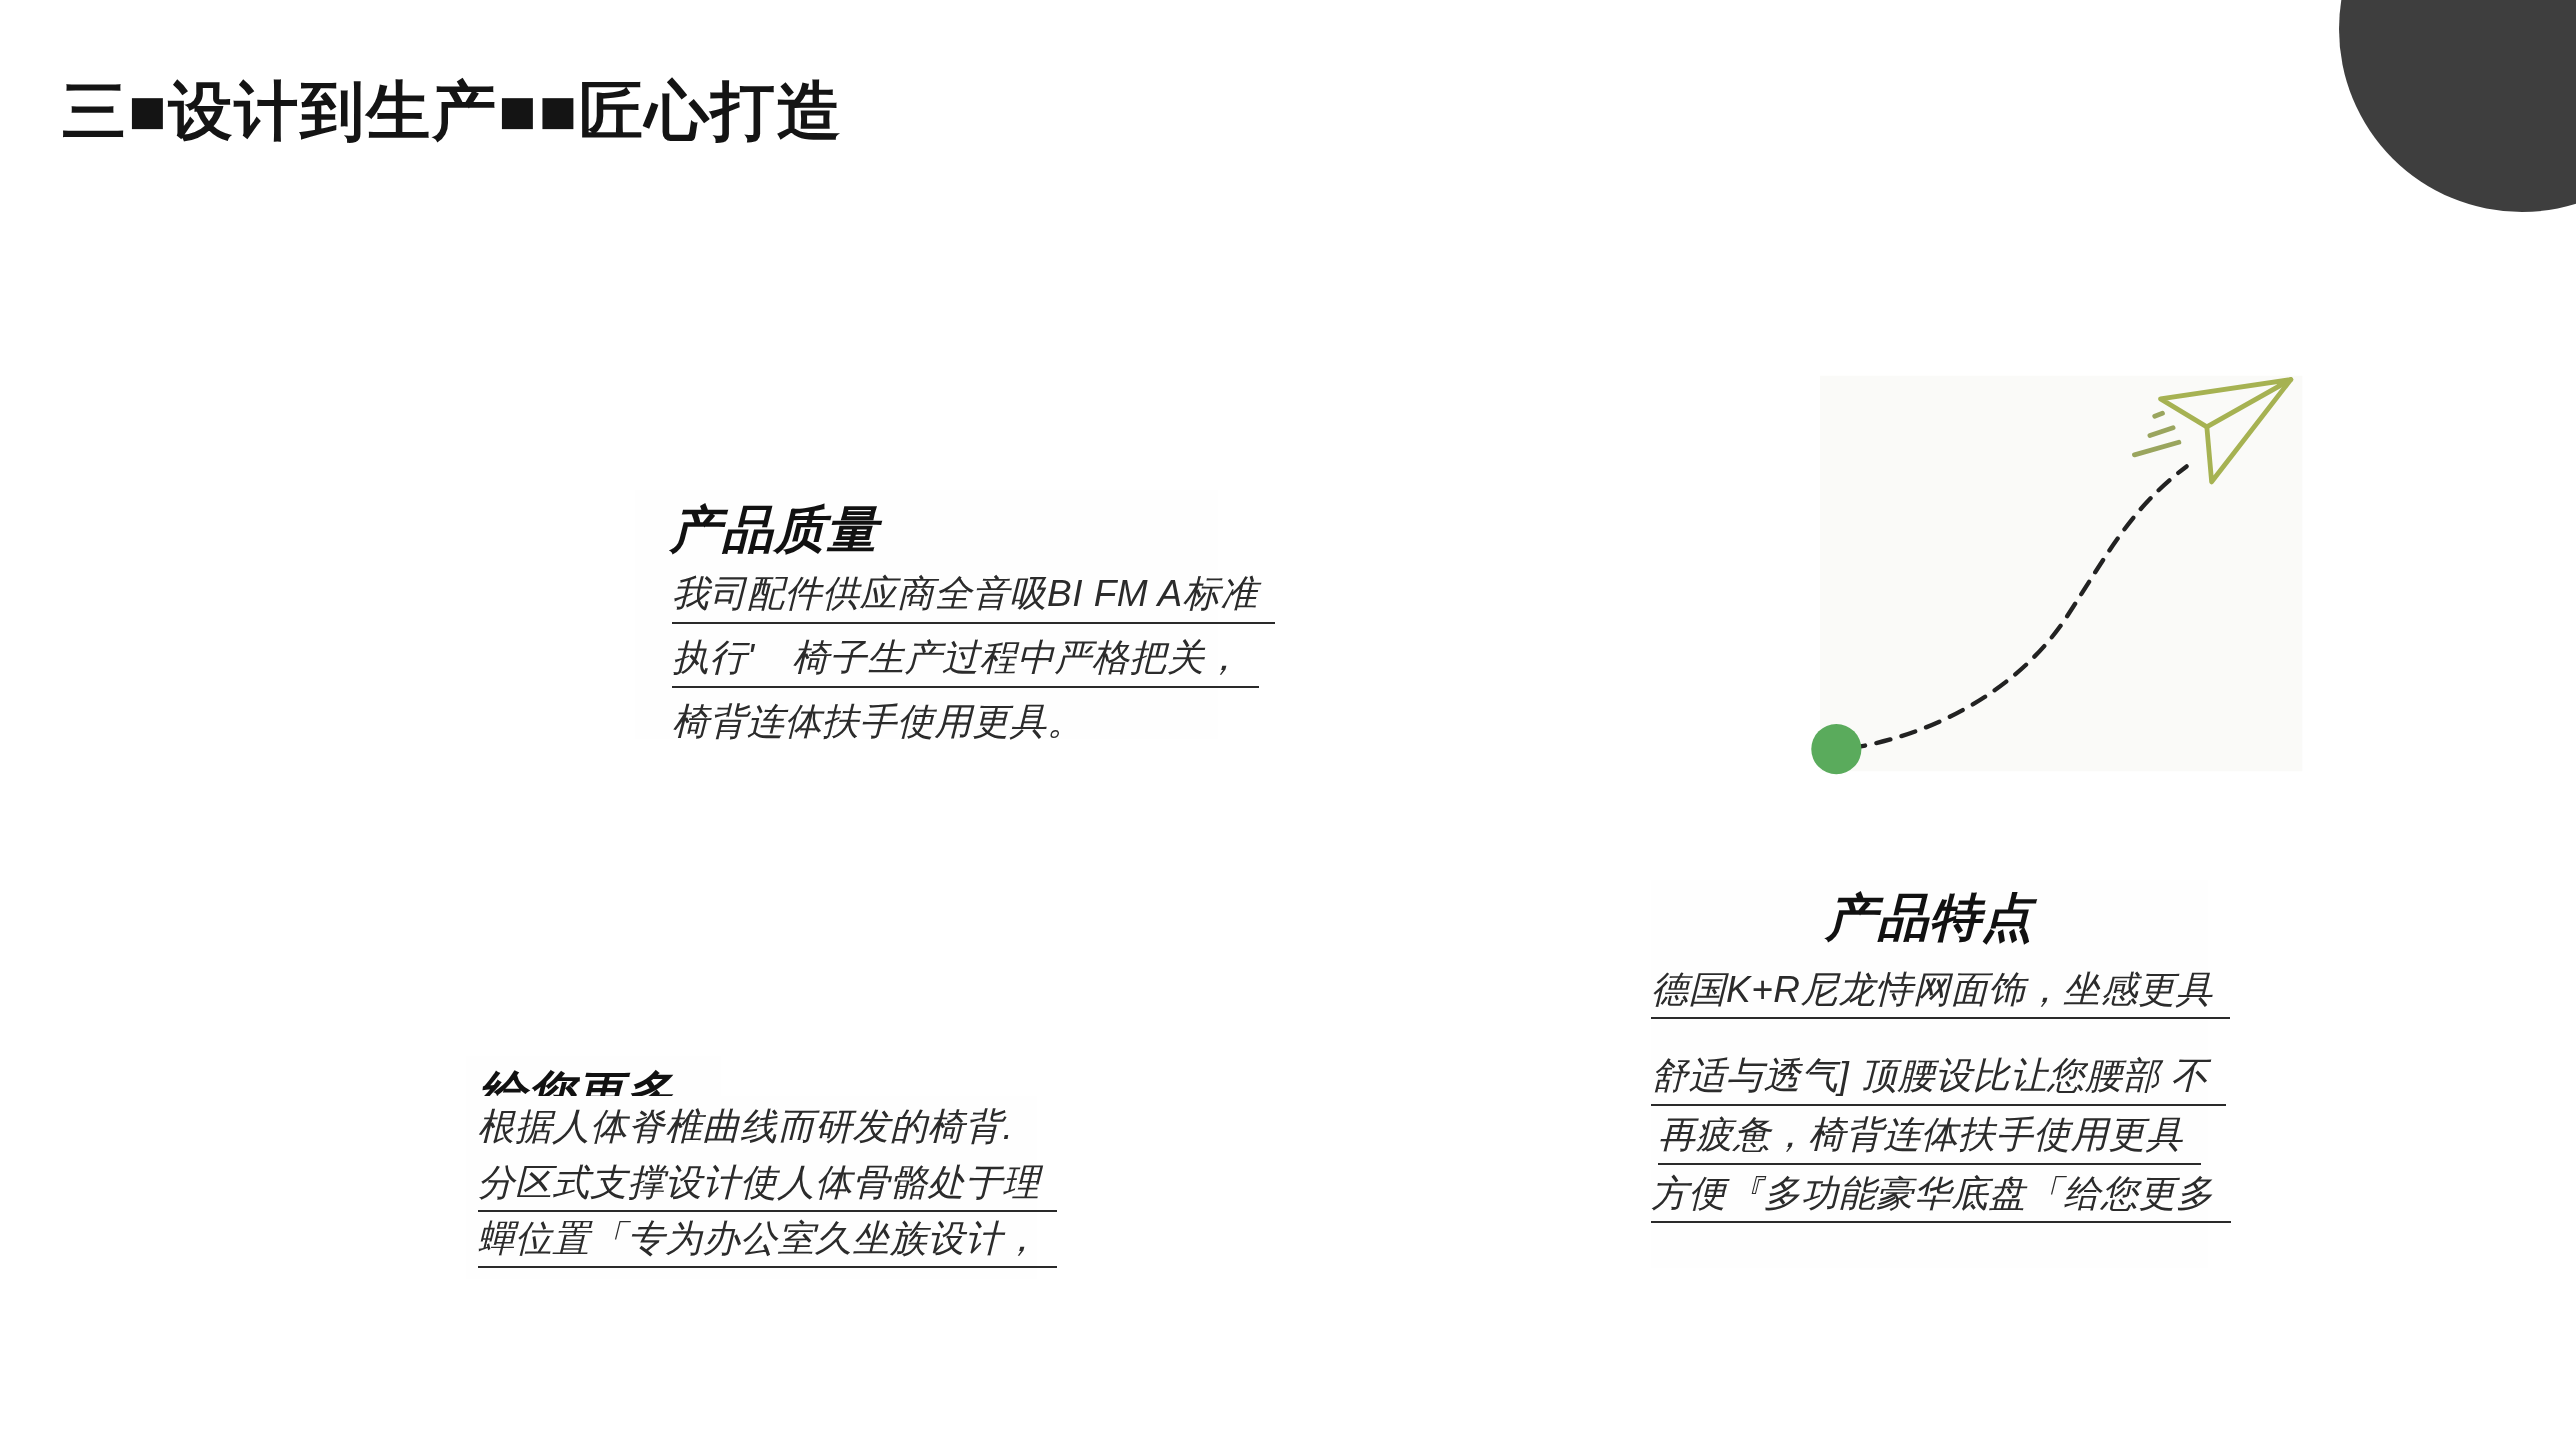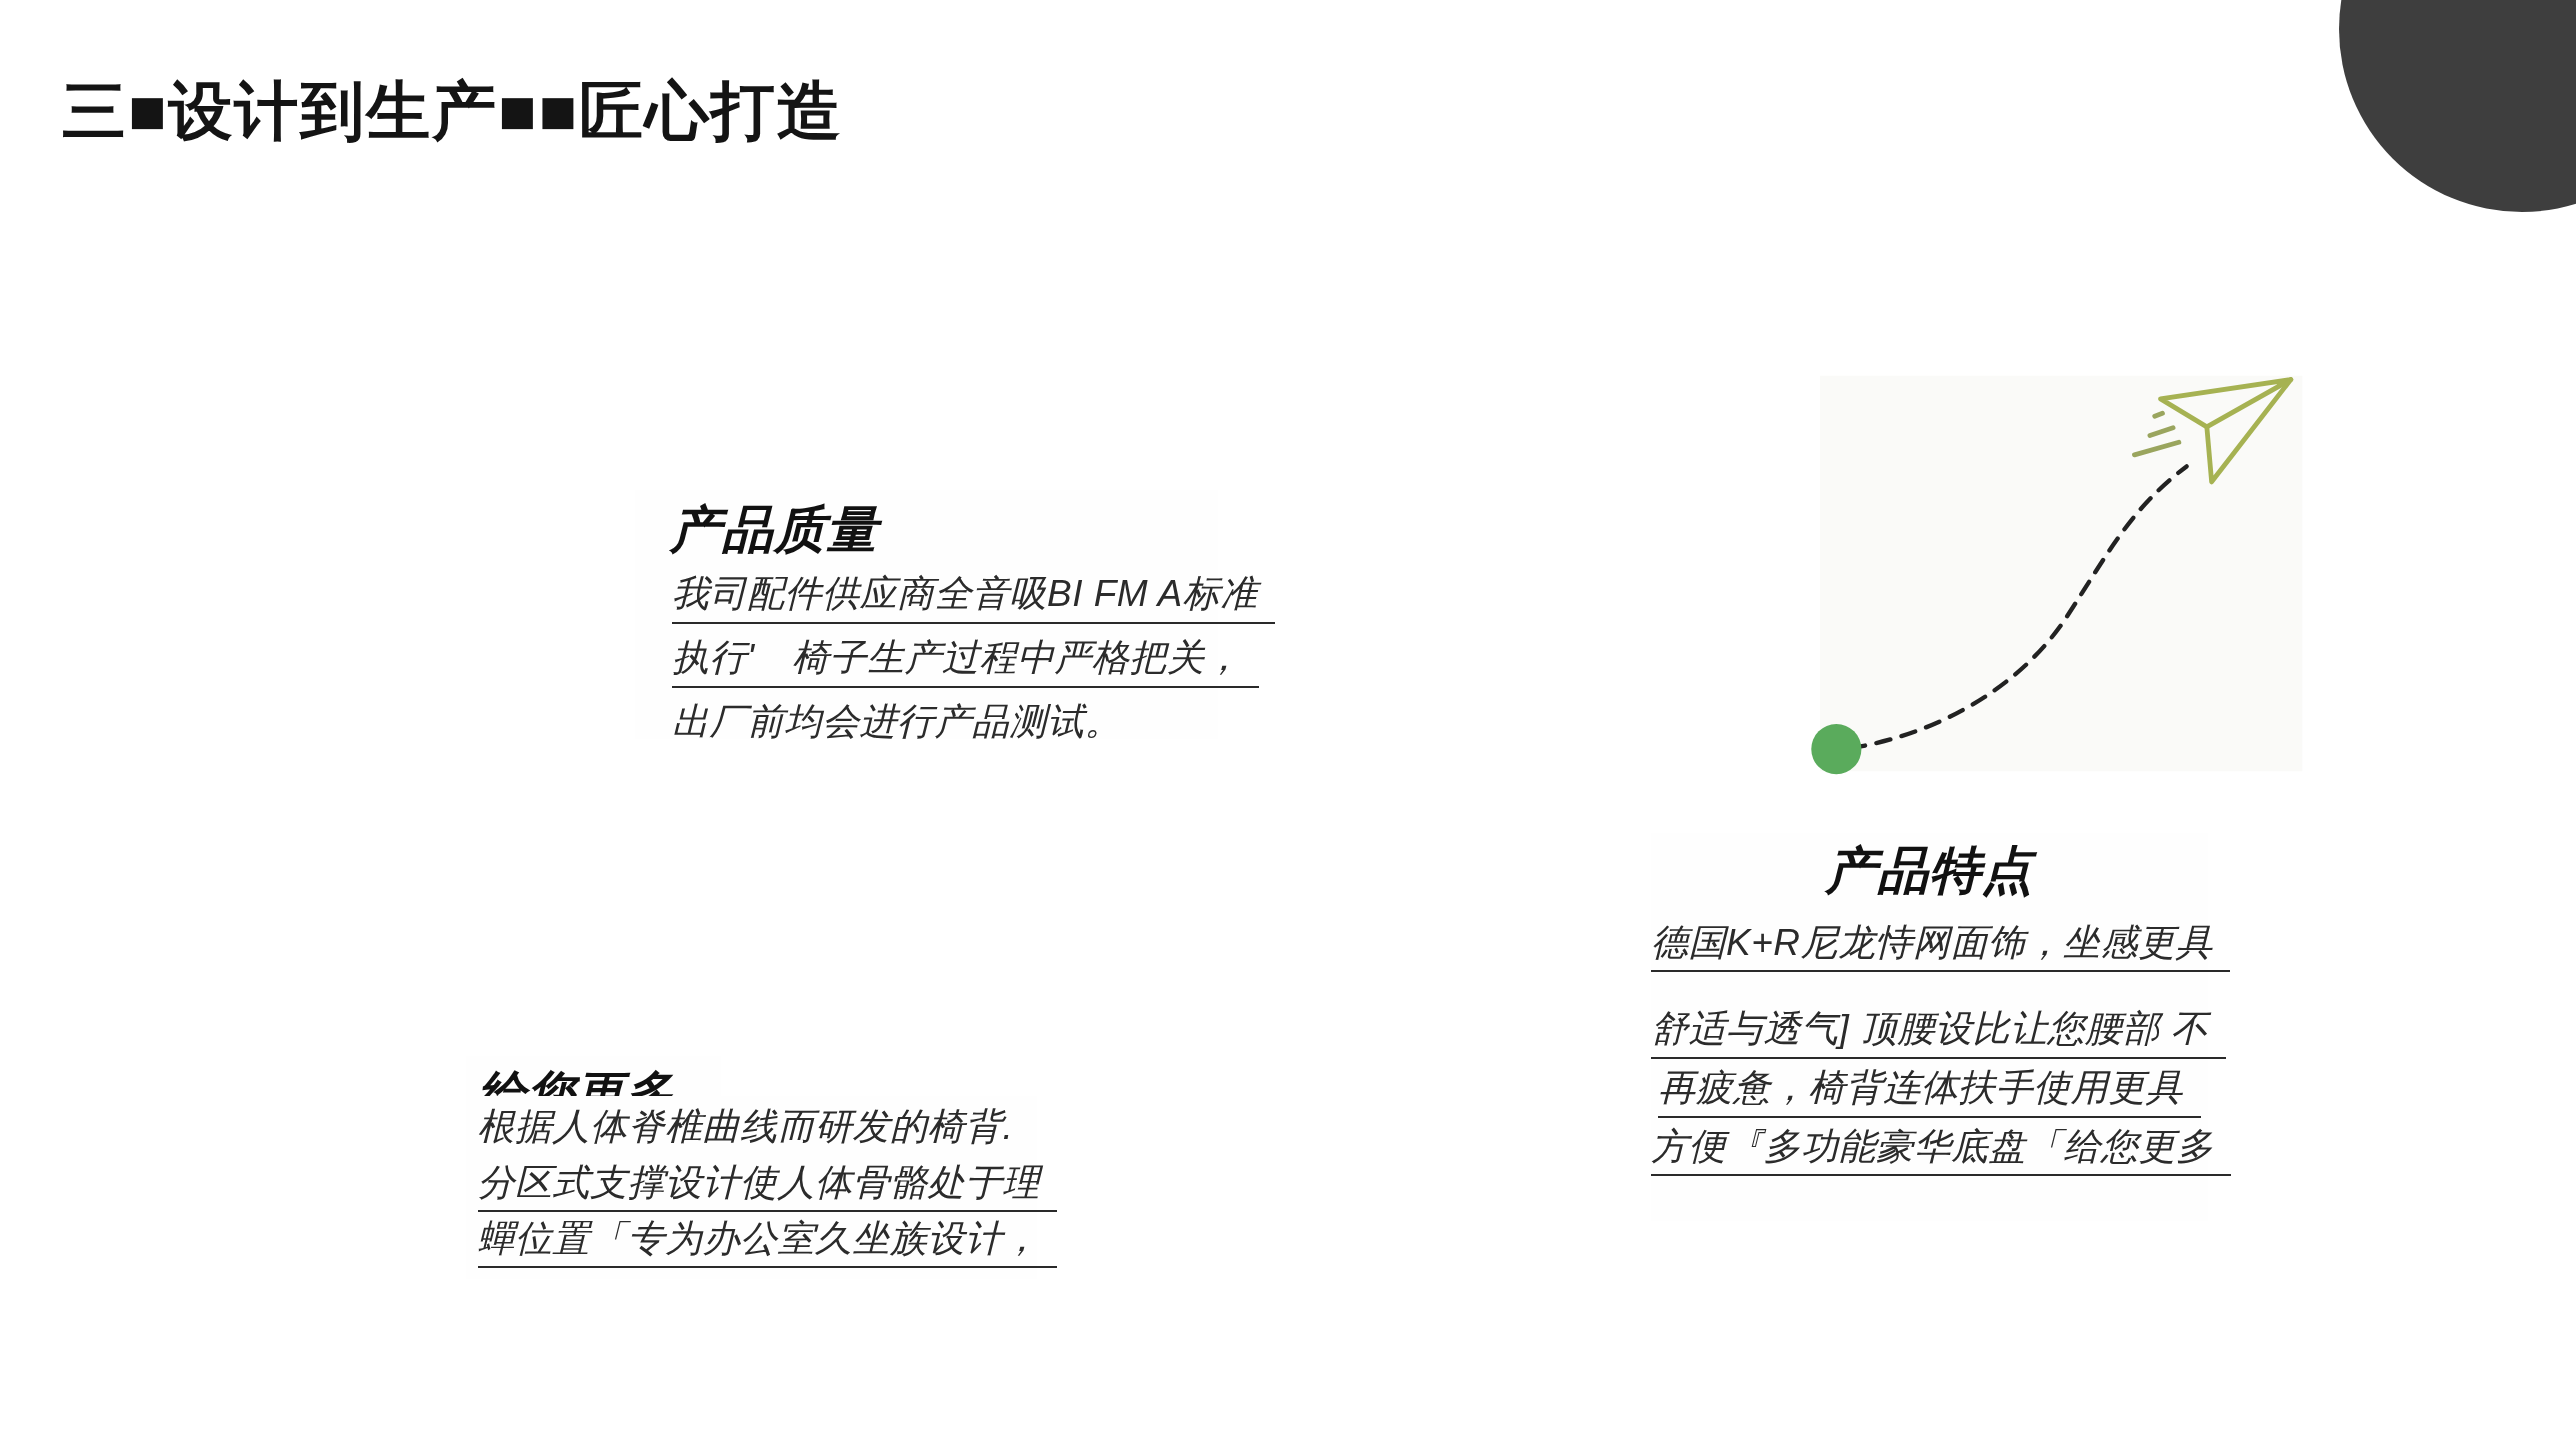--- a/index.html
+++ b/index.html
@@ -38,21 +38,21 @@
     padding:0 17.4px 4.8px 0;
   }
   
   .card-quality{left:635px;top:490px;width:583px;height:249px;}
   .card-quality h2{margin:9.6px 0 0 35px;}
   .card-quality .bodytext{margin:11.6px 0 0 37px;}
   .card-quality .line{height:64px;}
   
   .plane-svg{position:absolute;left:1791px;top:366px;width:521px;height:415px;}
   
-  .card-features{left:1651px;top:833px;width:557px;height:388px;text-align:center;}
+  .card-features{left:1651px;top:880px;width:557px;height:388px;text-align:center;}
   .card-features h2{margin:7.7px 0 0 0;}
   .card-features .bodytext{margin:19px 0 0 0;}
   .card-features .gap-after{margin-bottom:34px;}
   .card-features .line + .line{margin-top:5.8px;}
   .card-features .align-left{text-align:left;padding-left:7.7px;}
   
   .design-heading{left:466px;top:1056px;width:255px;height:89px;}
   .design-heading h2{margin:7.7px 0 0 11.6px;font-size:48px;}
   .design-body{left:466px;top:1096px;width:571px;height:183px;}
   .design-body .bodytext{margin:7.7px 0 0 11.6px;}
@@ -65,21 +65,21 @@
 
   <div class="page-title">三■设计到生产■■匠心打造</div>
 
   <div class="corner-circle"></div>
 
   <div class="card card-quality">
     <h2>产品质量</h2>
     <div class="bodytext">
       <div class="line"><span class="u">我司配件供应商全音吸BI FM A标准</span></div>
       <div class="line"><span class="u">执行'　椅子生产过程中严格把关，</span></div>
-      <div class="line"><span>出厂前均会进行产品测试。</span></div>
+      <div class="line"><span>椅背连体扶手使用更具。</span></div>
     </div>
   </div>
 
   <svg class="plane-svg" viewBox="0 0 540 430" xmlns="http://www.w3.org/2000/svg">
     <rect x="30" y="10" width="500" height="410" fill="#fafaf8"></rect>
     <path d="M 62 396 C 150 382, 238 334, 287 258 C 330 192, 352 148, 410 104" fill="none" stroke="#222222" stroke-width="4.5" stroke-dasharray="15 12" stroke-linecap="round"></path>
     <circle cx="47" cy="397" r="26" fill="#5aab5c"></circle>
     <g fill="none" stroke="#a6b252" stroke-width="5" stroke-linejoin="round" stroke-linecap="round">
       <path d="M 518 14 L 383 34 L 431 63 L 518 14"></path>
       <path d="M 518 14 L 436 120 L 431 63"></path>

